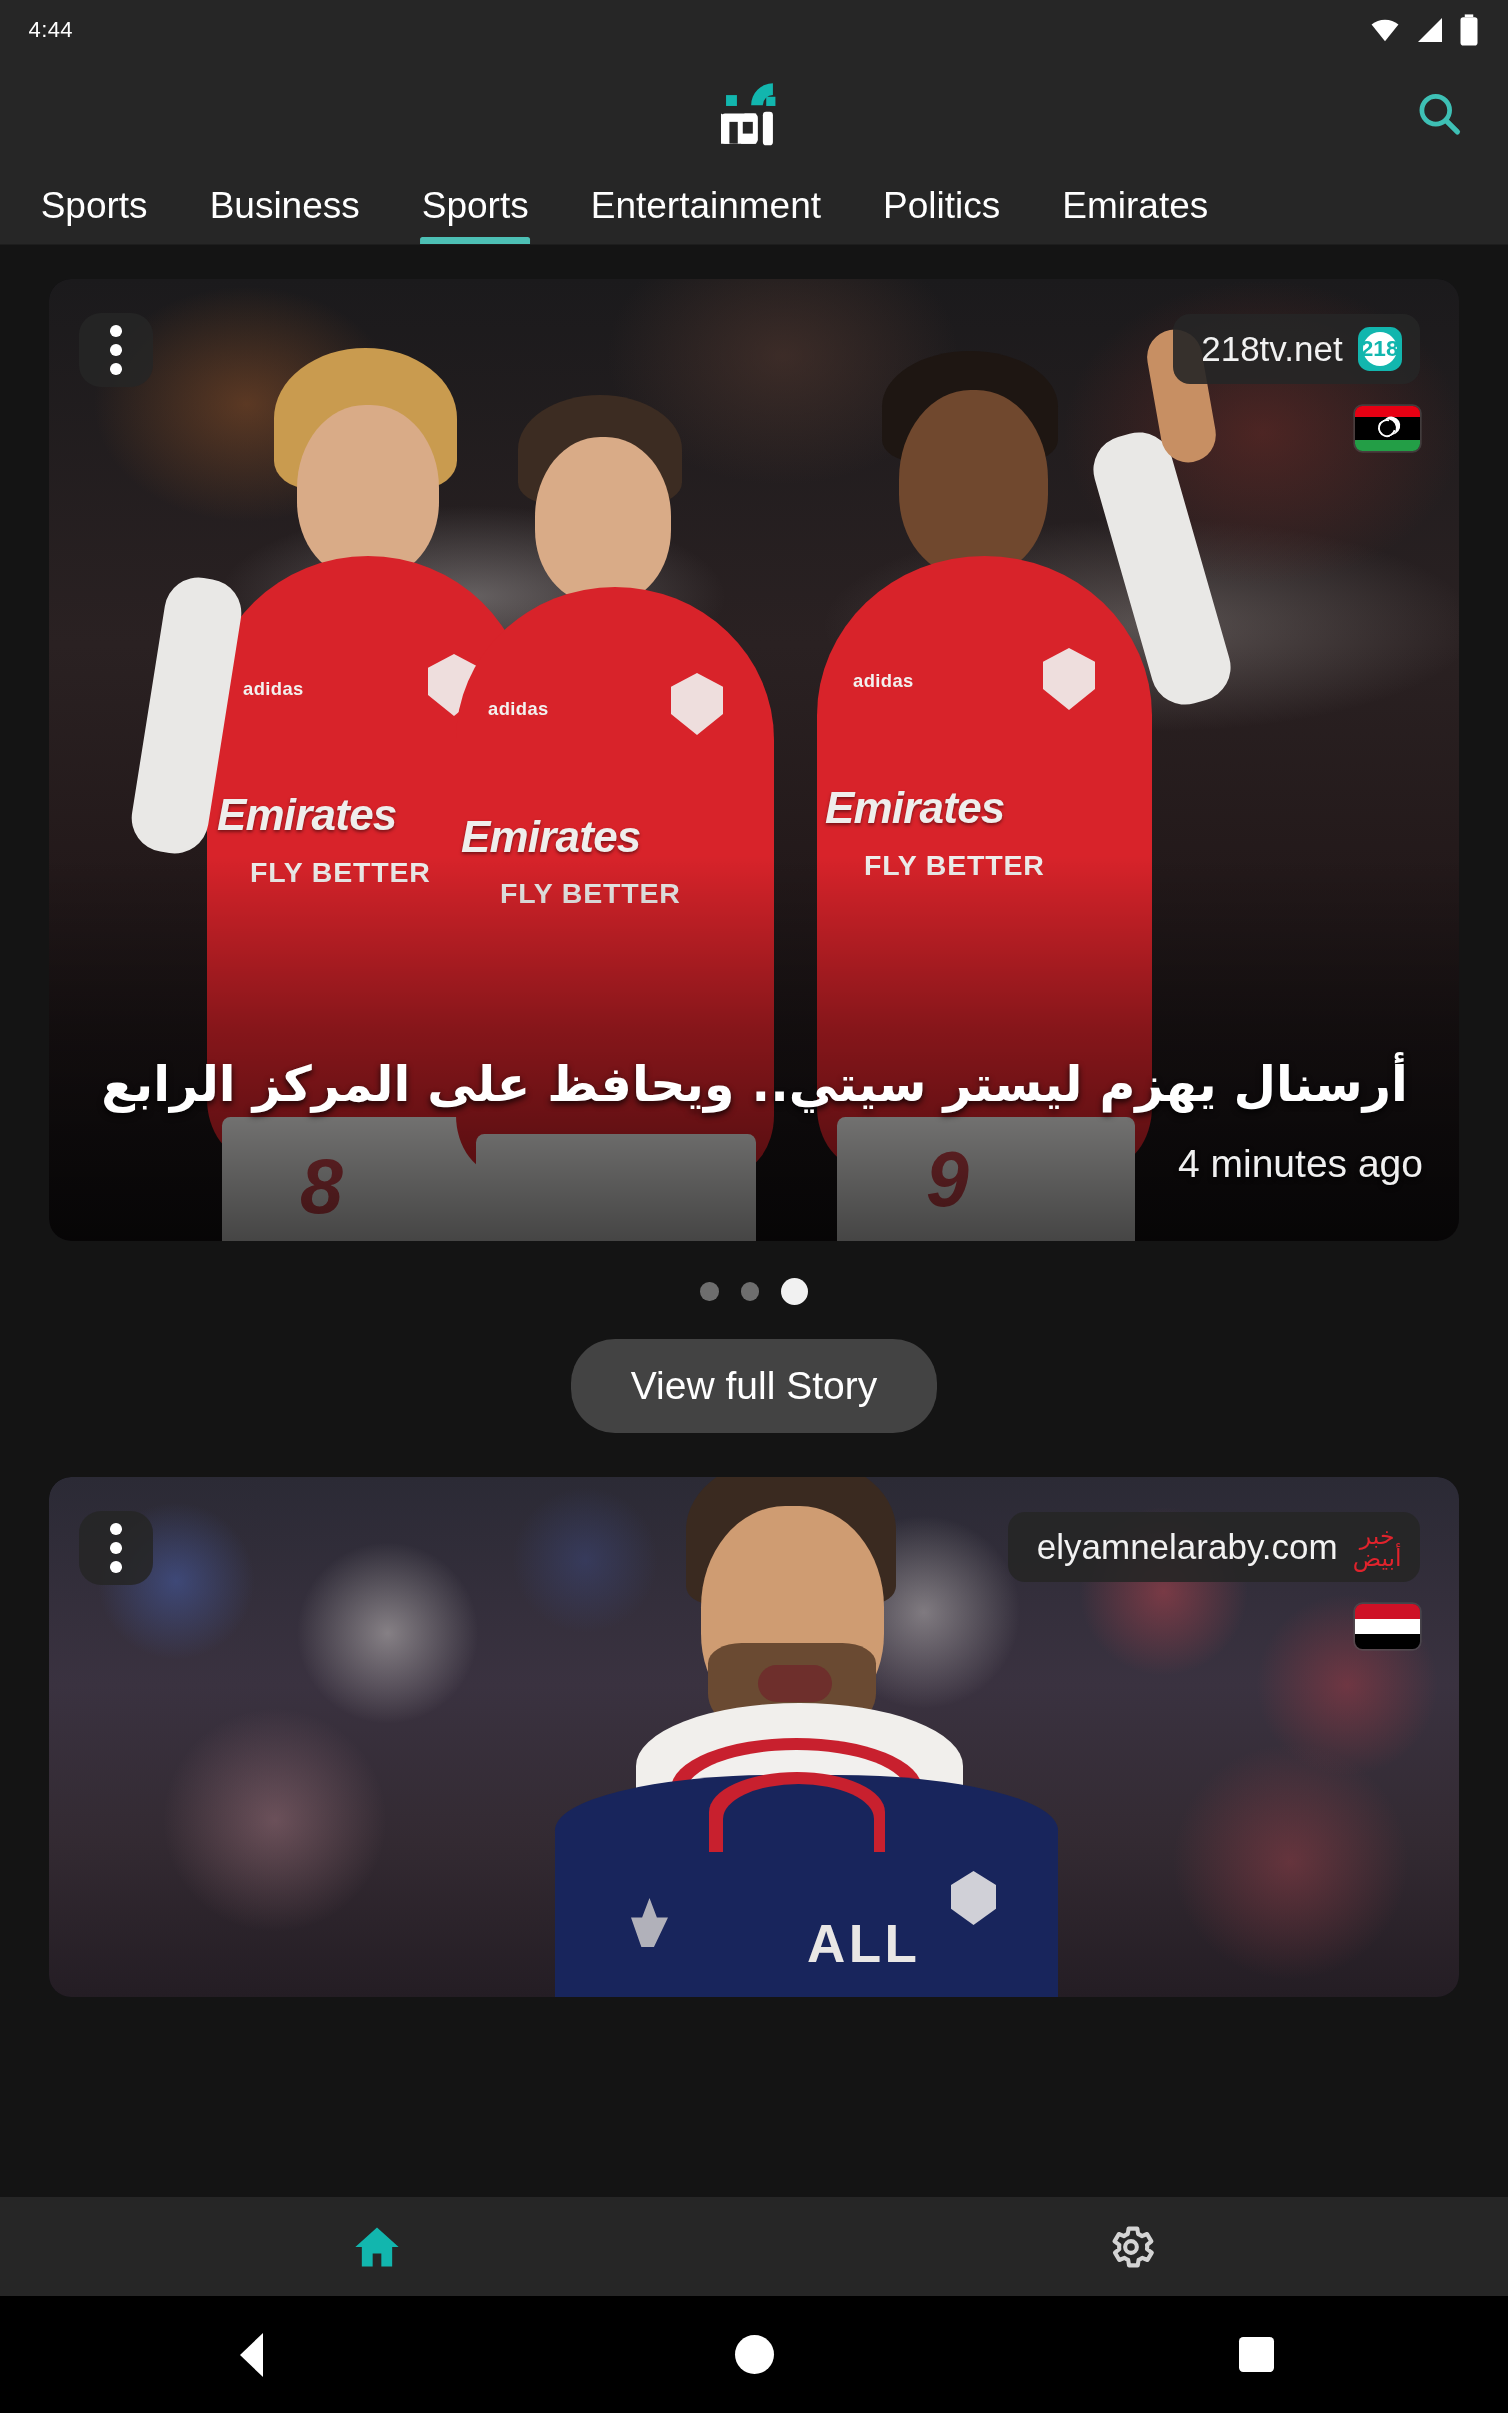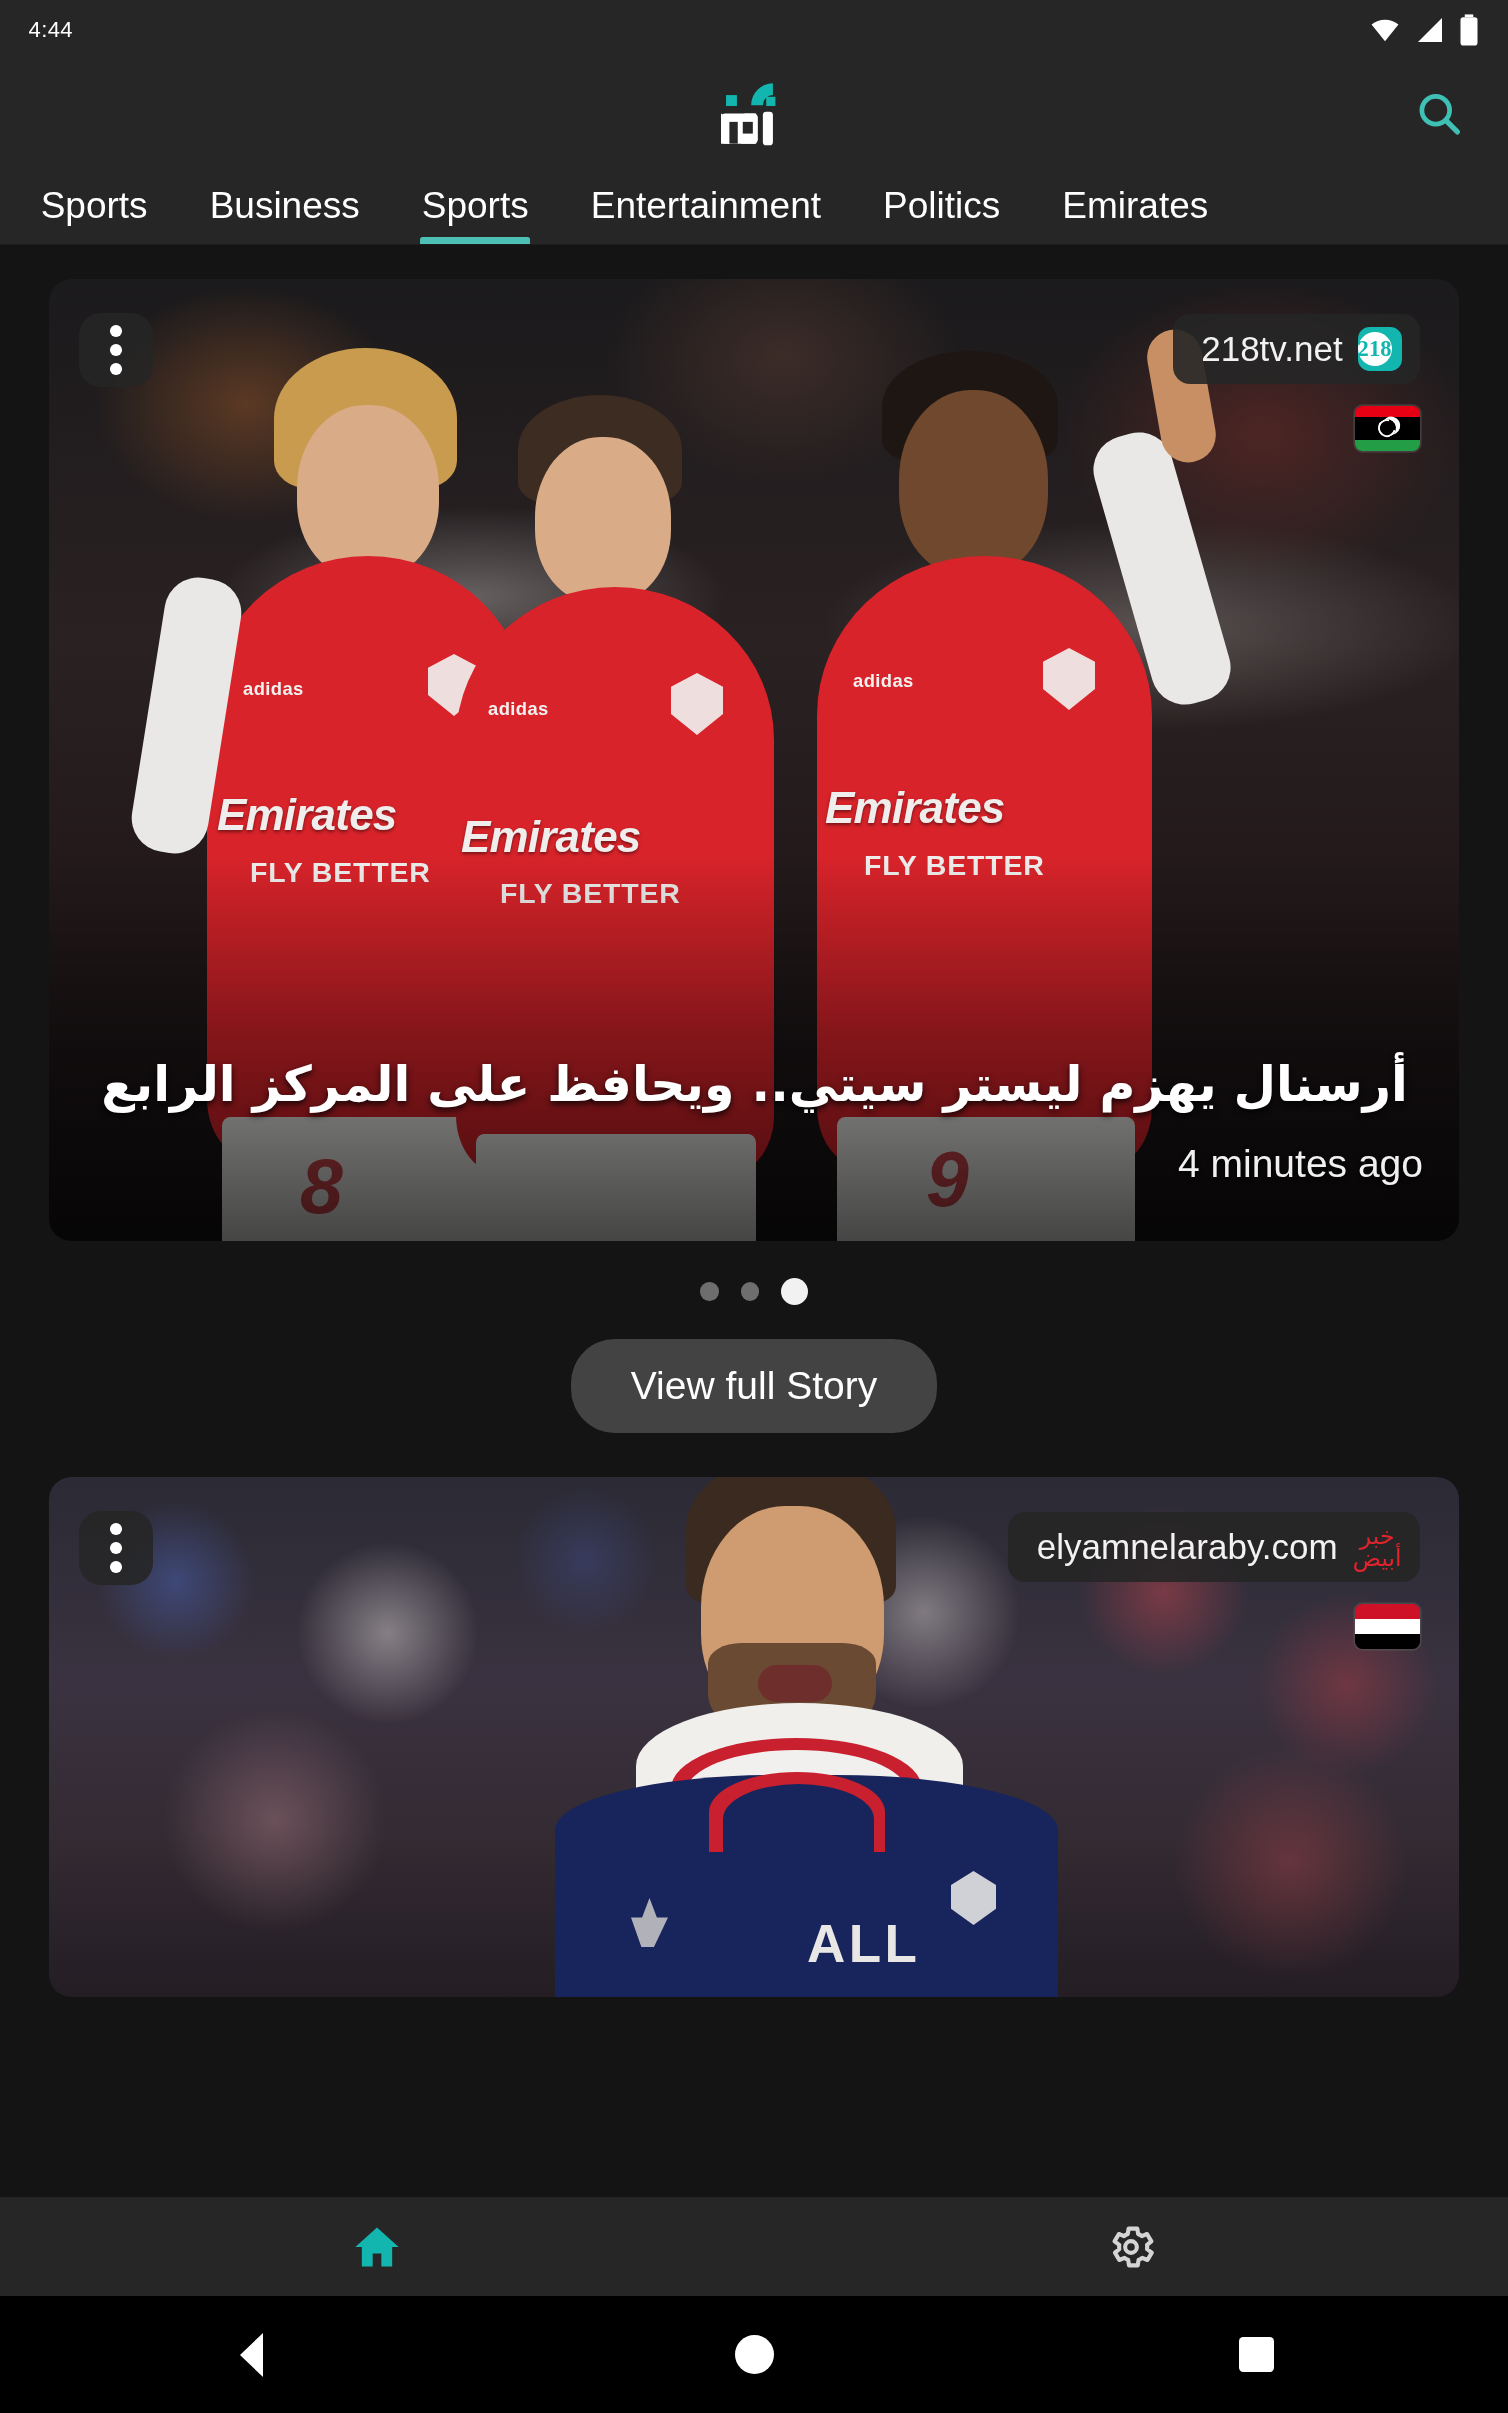--- a/index.html
+++ b/index.html
@@ -150,22 +150,22 @@
   .source-pill {
     position:absolute; right:40px; top:35px;
     background:rgba(38,38,38,.9);
     border-radius:17px; height:70px;
     display:flex; align-items:center; gap:15px;
     padding:0 18.4px 0 28.5px;
   }
   .source-name { color:#f2f2f2; font-size:35px; white-space:nowrap; }
   .src-logo-218 {
     width:44px; height:44px; border-radius:11.7px; background:#12b6ae;
-    display:flex; align-items:center; justify-content:flex-start;
-    color:#fff; font-size:22px; font-weight:700; position:relative; overflow:hidden;font-family:Liberation Serif, serif;
+    display:flex; align-items:center; justify-content:center;
+    color:#fff; font-size:22px; font-weight:700; position:relative; overflow:hidden;
   }
   .src-logo-218::before {
     content:""; position:absolute; width:34px; height:34px;
     background:#fff; border-radius:50%;
   }
   .src-logo-218 b { position:relative; z-index:2; color:#12b6ae; font-size:22.6px; }
   .src-logo-ely {
     color:#e0232c; font-size:23.5px; line-height:.95; text-align:center;
     font-family:"DejaVu Sans", sans-serif; white-space:nowrap;
   }

